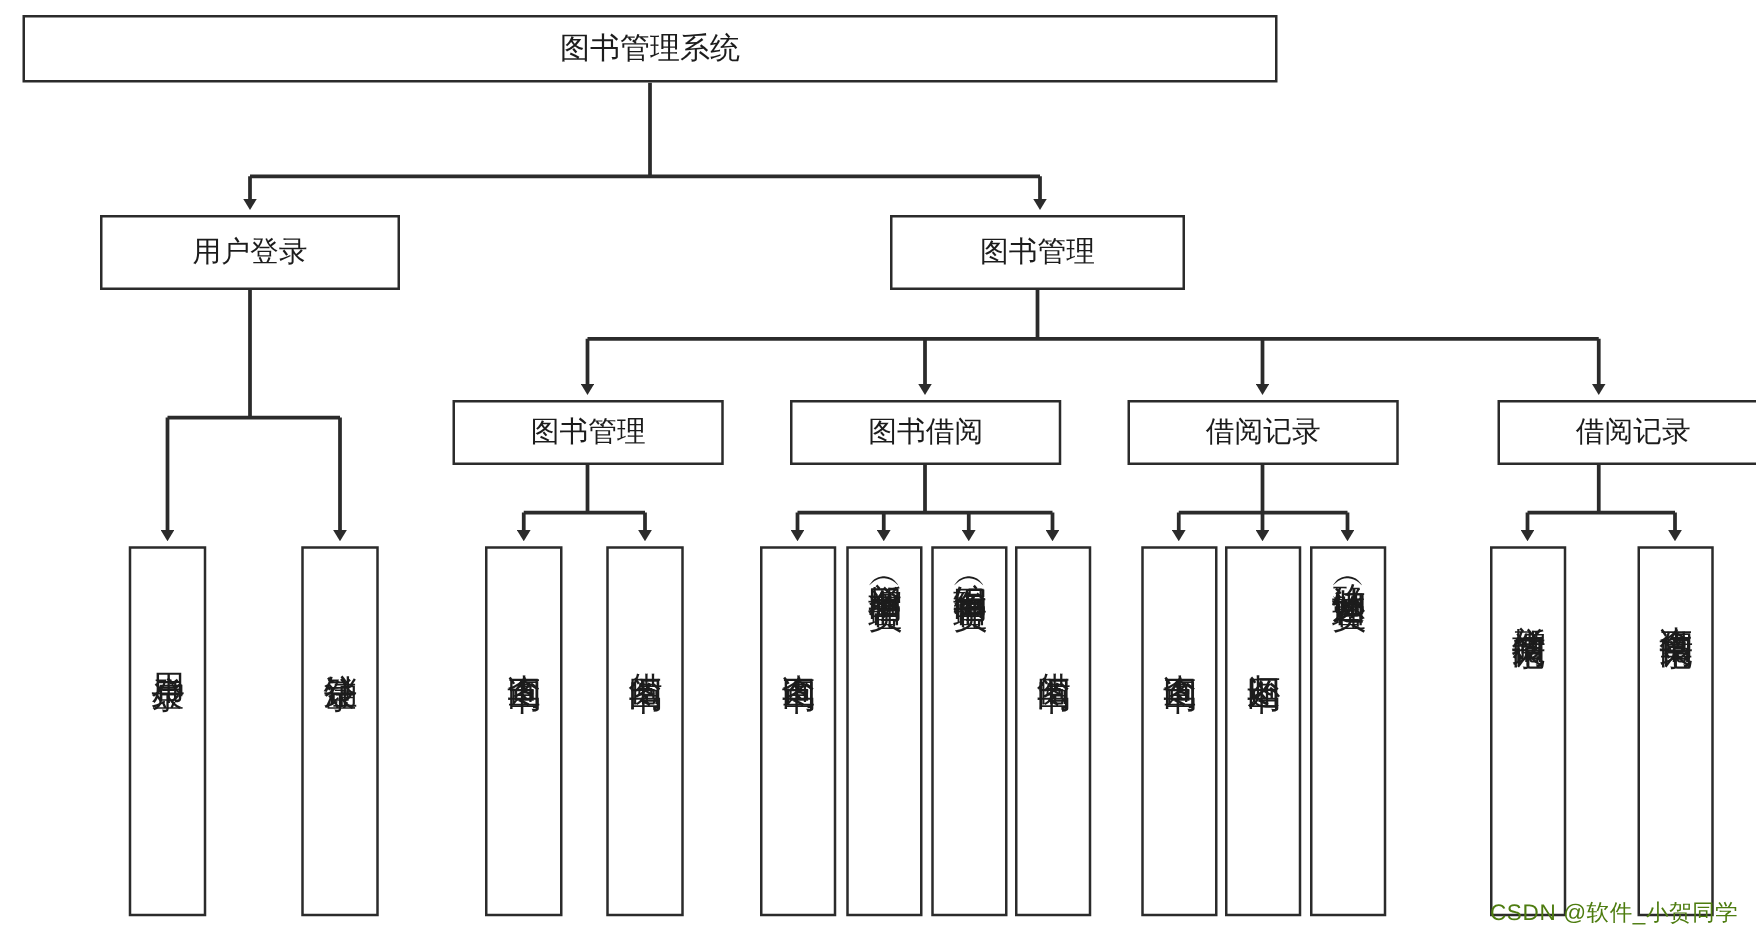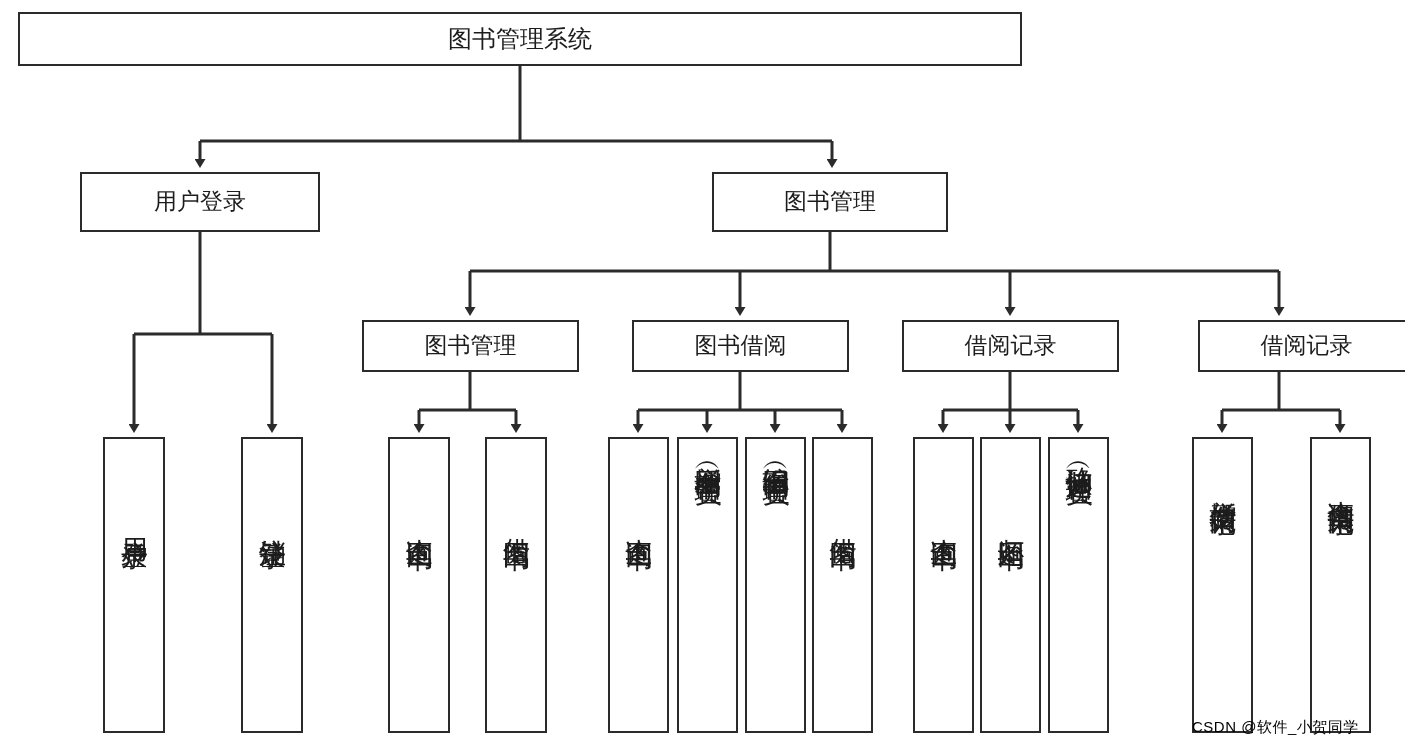--- a/index.html
+++ b/index.html
@@ -53,22 +53,22 @@
   }
   .node.vert .label {
     writing-mode: vertical-rl;
     text-orientation: upright;
     font-size: 27px;
     letter-spacing: 2px;
     line-height: 1;
   }
   .watermark {
     position: absolute;
-    font-size: 15px;
-    color: #000000;
+    font-size: 18px;
+    color: #4d7c0f;
     white-space: nowrap;
     letter-spacing: 0.5px;
   }
 </style>
 </head>
 <body>
 
 <div id="canvas">
 
   <svg class="edges" viewBox="0 0 1405 747">

